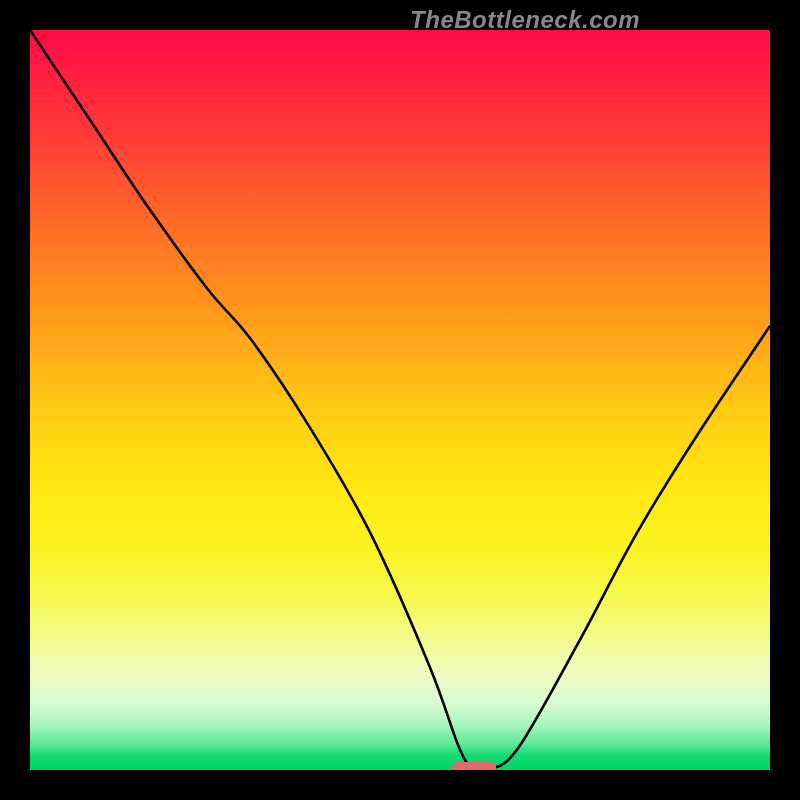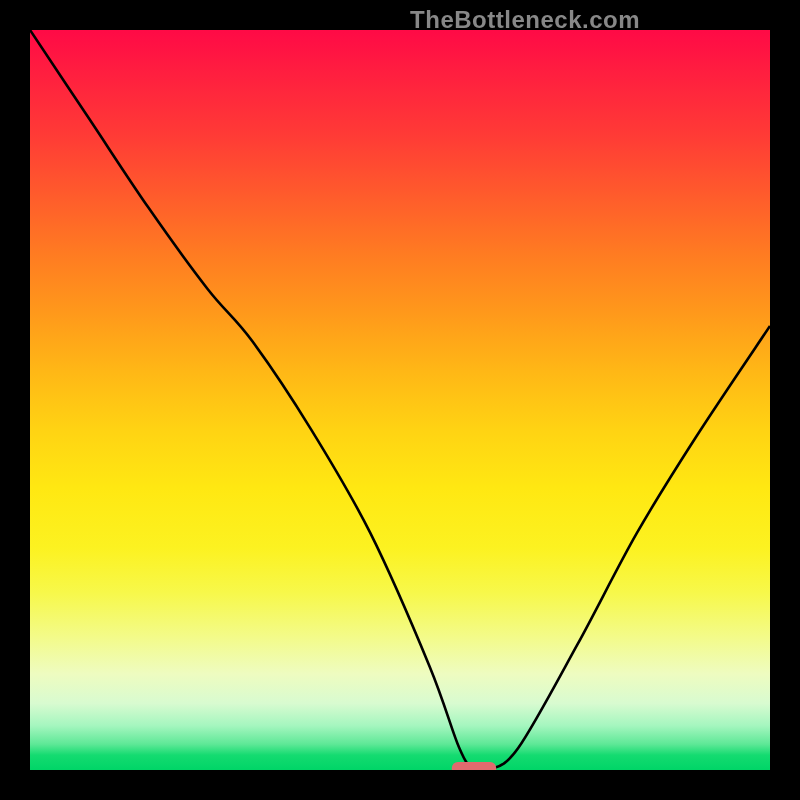--- a/index.html
+++ b/index.html
@@ -8,20 +8,21 @@
     width: 800px;
     height: 800px;
     background: #000;
     overflow: hidden;
     font-family: Arial, Helvetica, sans-serif;
   }
   .container {
     position: relative;
     width: 656px;
     height: 800px;
+    font-style: italic;
   }
   .watermark {
     position: absolute;
     top: 6px;
     right: 16px;
     font-size: 24px;
     font-weight: 600;
     color: #888;
     letter-spacing: 0.5px;
     z-index: 10;

